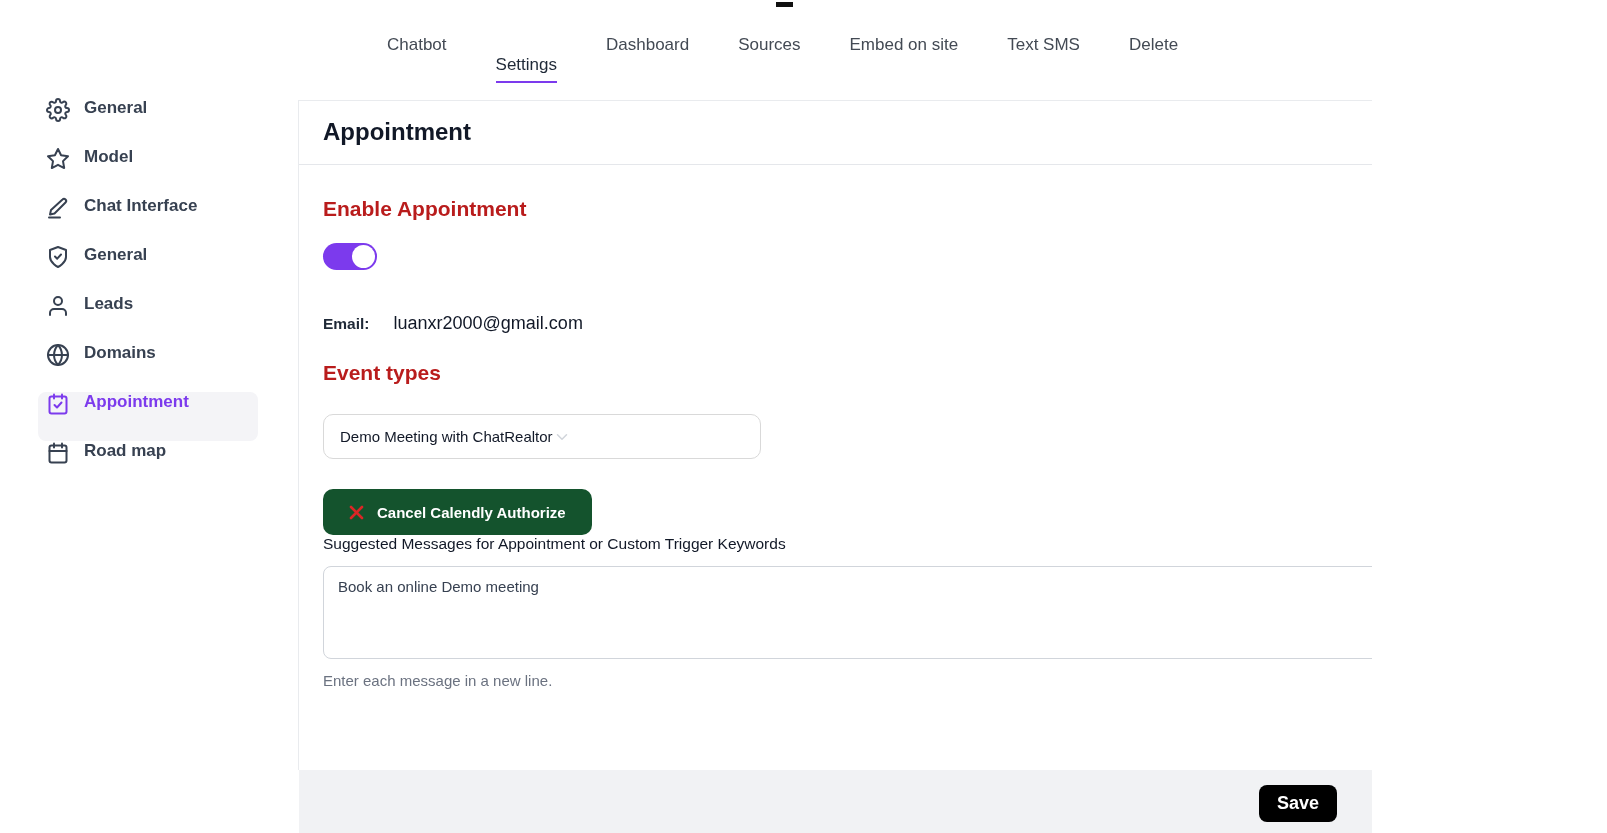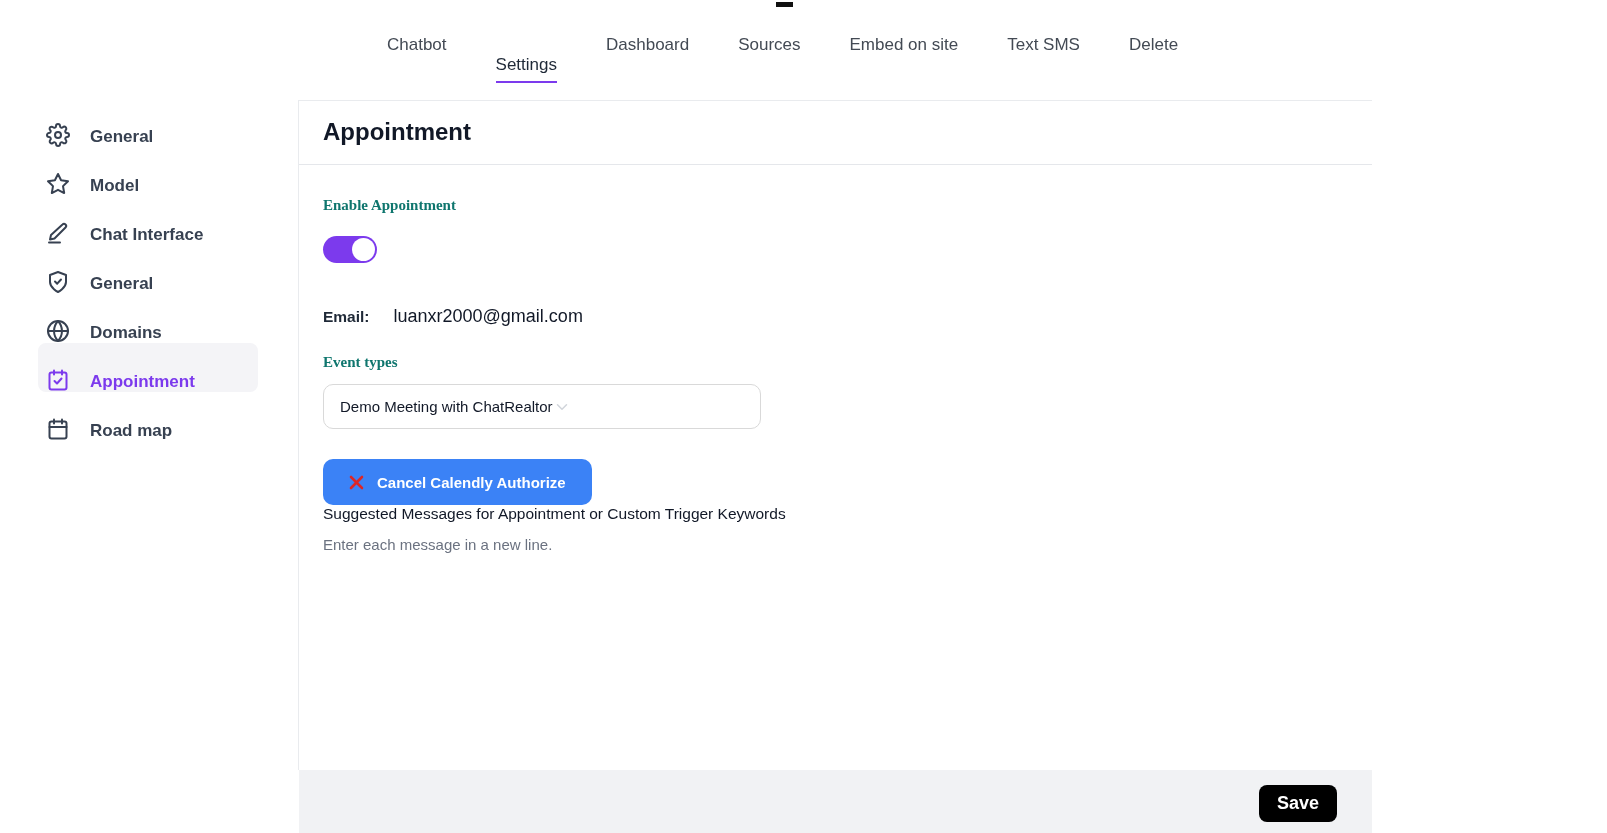--- a/index.html
+++ b/index.html
@@ -10,50 +10,50 @@
   
   .top-dash { position: absolute; left: 776px; top: 2px; width: 17px; height: 5px; background: #101010; }
 
   
   .topnav { position: absolute; left: 387px; top: 35px; display: flex; gap: 49px; }
   .tab { font-size: 17px; line-height: 20px; color: #434a54; padding-bottom: 6px; cursor: pointer; text-decoration: none; white-space: nowrap; }
   .tab.active { color: #1f2937; border-bottom: 2px solid #7c3aed; margin-top: 20px; }
 
   
   .sidebar { position: absolute; left: 38px; top: 98px; width: 220px; }
-  .side-item { display: flex; align-items: flex-end; gap: 20px; height: 49px; padding: 0 8px; border-radius: 8px; color: #374151; cursor: pointer; }
+  .side-item { display: flex; align-items: flex-start; gap: 14px; height: 49px; padding: 0 8px; border-radius: 8px; color: #374151; cursor: pointer; }
   .side-item .icon { width: 24px; height: 24px; display: flex; align-items: center; justify-content: center; flex: 0 0 24px; }
   .side-item .icon svg { width: 24px; height: 24px; stroke: currentColor; fill: none; stroke-width: 2; stroke-linecap: round; stroke-linejoin: round; }
   .side-label { font-size: 17px; font-weight: 700; }
   .side-item.active { background: #f4f4f7; color: #7c3aed; }
 
   
   .panel { position: absolute; left: 298px; top: 100px; width: 1300px; height: 670px; background: #fff; border: 1px solid #e9ebee; border-bottom: 0; }
   .panel-header { padding: 17px 24px 18px 24px; border-bottom: 1px solid #e5e7eb; }
   .panel-header h1 { font-size: 24px; font-weight: 700; color: #111827; }
   .panel-body { padding: 0 24px; }
 
-  .field-label { font-size: 15px; font-weight: 600; color: #0f766e; font-family: Liberation Serif, serif; }
+  .field-label { font-size: 21px; font-weight: 600; color: #b91c1c; }
   .lbl-enable { margin-top: 32px; }
 
   
   .toggle { margin-top: 22px; width: 54px; height: 27px; border-radius: 14px; background: #7c3aed; position: relative; cursor: pointer; }
   .toggle .knob { position: absolute; top: 2px; right: 2px; width: 23px; height: 23px; border-radius: 50%; background: #fff; }
 
   .email-row { margin-top: 43px; display: flex; align-items: baseline; gap: 24px; }
   .email-label { font-size: 15.5px; font-weight: 600; color: #1f2937; }
   .email-value { font-size: 18px; color: #111827; }
 
   .lbl-event { margin-top: 27px; }
 
-  .select { margin-top: 13px; width: 438px; height: 45px; border: 1px solid #d9d9d9; border-radius: 10px; display: flex; align-items: center; justify-content: flex-start; padding: 0 14px 0 16px; cursor: pointer; background: #fff; }
+  .select { margin-top: 29px; width: 438px; height: 45px; border: 1px solid #d9d9d9; border-radius: 10px; display: flex; align-items: center; justify-content: flex-start; padding: 0 14px 0 16px; cursor: pointer; background: #fff; }
   .select .sel-text { font-size: 15px; color: #111827; }
   .select svg { width: 18px; height: 18px; stroke: #d1d5db; fill: none; stroke-width: 2; stroke-linecap: round; stroke-linejoin: round; }
 
-  .btn-black { margin-top: 30px; height: 46px; padding: 0 26px; display: inline-flex; align-items: center; gap: 13px; background: #3b82f6; color: #fff; border: 0; border-radius: 10px; font-family: inherit; font-size: 15px; font-weight: 700; cursor: pointer; }
+  .btn-black { margin-top: 30px; height: 46px; padding: 0 26px; display: inline-flex; align-items: center; gap: 13px; background: #14532d; color: #fff; border: 0; border-radius: 10px; font-family: inherit; font-size: 15px; font-weight: 700; cursor: pointer; }
   .btn-black svg { width: 15px; height: 15px; stroke: #dc2626; stroke-width: 2.6; stroke-linecap: round; }
 
   .lbl-suggested { font-weight: 500; color: #111827; font-size: 15.5px; }
 
   textarea.suggested { display: block; margin-top: 13px; width: 1211px; height: 93px; border: 1px solid #d1d5db; border-radius: 8px; padding: 11px 14px; font-family: inherit; font-size: 15px; color: #374151; resize: both; outline: none; }
   .help { margin-top: 13px; font-size: 15px; color: #6b7280; }
 
   
   .footer { position: absolute; left: 299px; top: 770px; right: 0; bottom: 0; background: #f1f2f4; }
   .save-btn { position: absolute; right: 35px; top: 15px; width: 78px; height: 37px; background: #000; color: #fff; border: 0; border-radius: 8px; font-family: inherit; font-size: 18px; font-weight: 700; cursor: pointer; }
@@ -112,20 +112,29 @@
     <div class="side-item">
       <span class="icon">
         <svg viewBox="0 0 24 24">
             <path d="M12 22s8-4 8-10V5l-8-3-8 3v7c0 6 8 10 8 10z"></path>
             <polyline points="9 11.5 11.2 13.7 15 9.5"></polyline>
           </svg>
       </span>
       <span class="side-label">General</span>
     </div>
 
+    <div class="side-item">
+      <span class="icon">
+        <svg viewBox="0 0 24 24">
+            <path d="M20 21v-2a4 4 0 0 0-4-4H8a4 4 0 0 0-4 4v2"></path>
+            <circle cx="12" cy="7" r="4"></circle>
+          </svg>
+      </span>
+      <span class="side-label">Leads</span>
+    </div>
 
     <div class="side-item">
       <span class="icon">
         <svg viewBox="0 0 24 24">
             <circle cx="12" cy="12" r="10"></circle>
             <line x1="2" y1="12" x2="22" y2="12"></line>
             <path d="M12 2a15.3 15.3 0 0 1 4 10 15.3 15.3 0 0 1-4 10 15.3 15.3 0 0 1-4-10 15.3 15.3 0 0 1 4-10z"></path>
           </svg>
       </span>
       <span class="side-label">Domains</span>
@@ -186,20 +195,21 @@
       <button class="btn-black">
         <svg viewBox="0 0 15 15">
             <line x1="2" y1="2" x2="13" y2="13"></line>
             <line x1="13" y1="2" x2="2" y2="13"></line>
           </svg>
         <span>Cancel Calendly Authorize</span>
       </button>
 
       <div class="lbl-suggested">Suggested Messages for Appointment or Custom Trigger Keywords</div>
 
+      <textarea class="suggested" spellcheck="false" style="">Book an online Demo meeting</textarea>
 
       <div class="help">Enter each message in a new line.</div>
 
     </div>
   </main>
 
   <footer class="footer">
     <button class="save-btn">Save</button>
   </footer>
 

